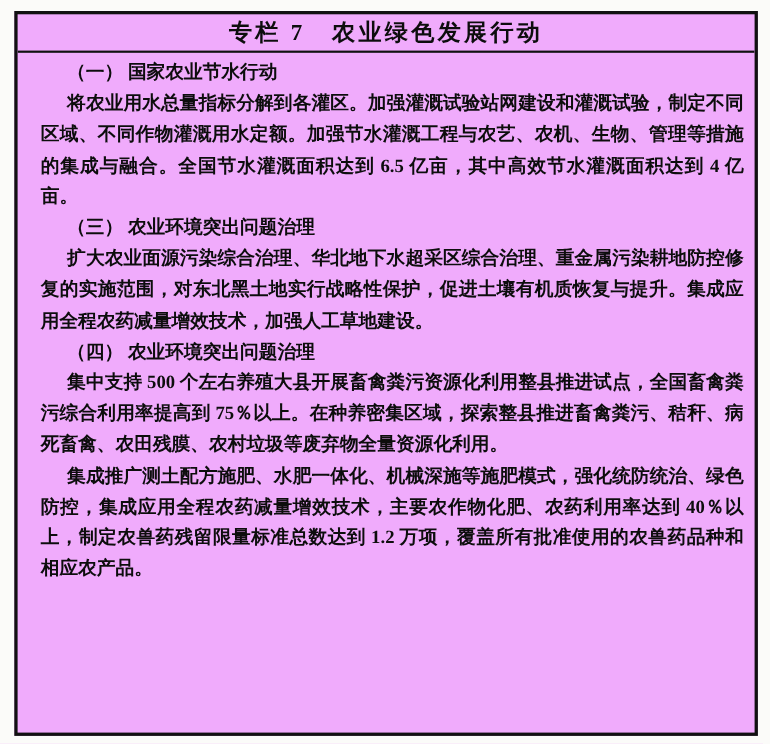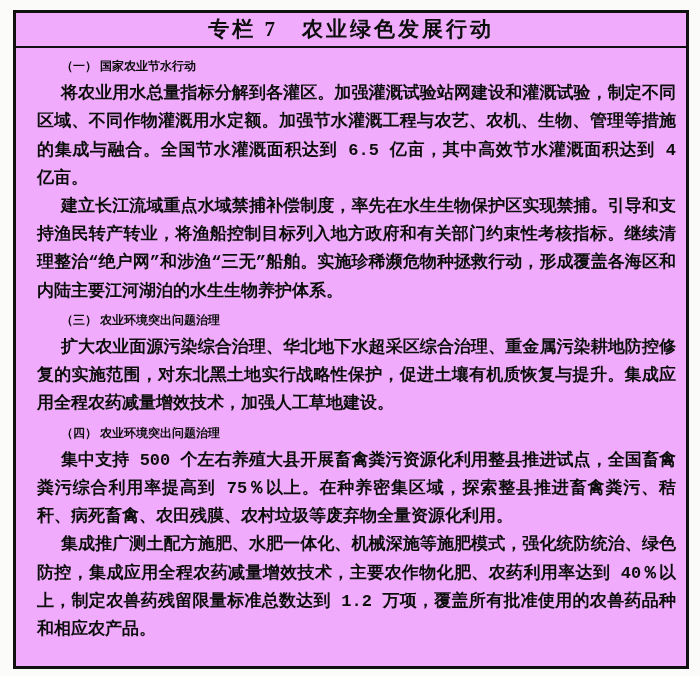--- a/index.html
+++ b/index.html
@@ -33,46 +33,44 @@
   }
   .panel-body {
     padding: 4px 10px 0 21px;
     font-size: 17px;
     font-weight: 700;
     line-height: 28.2px;
     text-align: justify;
   }
   .sec-heading {
     margin: 0;
-    font-size: 12px;
+    font-size: 17px;
     font-weight: 700;
     text-indent: 24px;
     text-align: left;
   }
   .sec-para {
     margin: 0;
     text-indent: 24px;
-    font-family: Liberation Mono, monospace;
   }
 </style>
 </head>
 <body>
 
 <div class="panel">
   <div class="panel-title">专栏 7　农业绿色发展行动</div>
 
   <div class="panel-body">
 
     <section>
       <h3 class="sec-heading">（一） 国家农业节水行动</h3>
       <p class="sec-para">将农业用水总量指标分解到各灌区。加强灌溉试验站网建设和灌溉试验，制定不同区域、不同作物灌溉用水定额。加强节水灌溉工程与农艺、农机、生物、管理等措施的集成与融合。全国节水灌溉面积达到 6.5 亿亩，其中高效节水灌溉面积达到 4 亿亩。</p>
     </section>
 
     <section>
-      <p class="sec-para">建立长江流域重点水域禁捕补偿制度，率先在水生生物保护区实现禁捕。引导和支持渔民转产转业，将渔船控制目标列入地方政府和有关部门约束性考核指标。继续清理整治“绝户网”和涉渔“三无”船舶。实施珍稀濒危物种拯救行动，形成覆盖各海区和内陆主要江河湖泊的水生生物养护体系。</p>
     </section>
 
     <section>
       <h3 class="sec-heading">（三） 农业环境突出问题治理</h3>
       <p class="sec-para">扩大农业面源污染综合治理、华北地下水超采区综合治理、重金属污染耕地防控修复的实施范围，对东北黑土地实行战略性保护，促进土壤有机质恢复与提升。集成应用全程农药减量增效技术，加强人工草地建设。</p>
     </section>
 
     <section>
       <h3 class="sec-heading">（四） 农业环境突出问题治理</h3>
       <p class="sec-para">集中支持 500 个左右养殖大县开展畜禽粪污资源化利用整县推进试点，全国畜禽粪污综合利用率提高到 75％以上。在种养密集区域，探索整县推进畜禽粪污、秸秆、病死畜禽、农田残膜、农村垃圾等废弃物全量资源化利用。</p>

